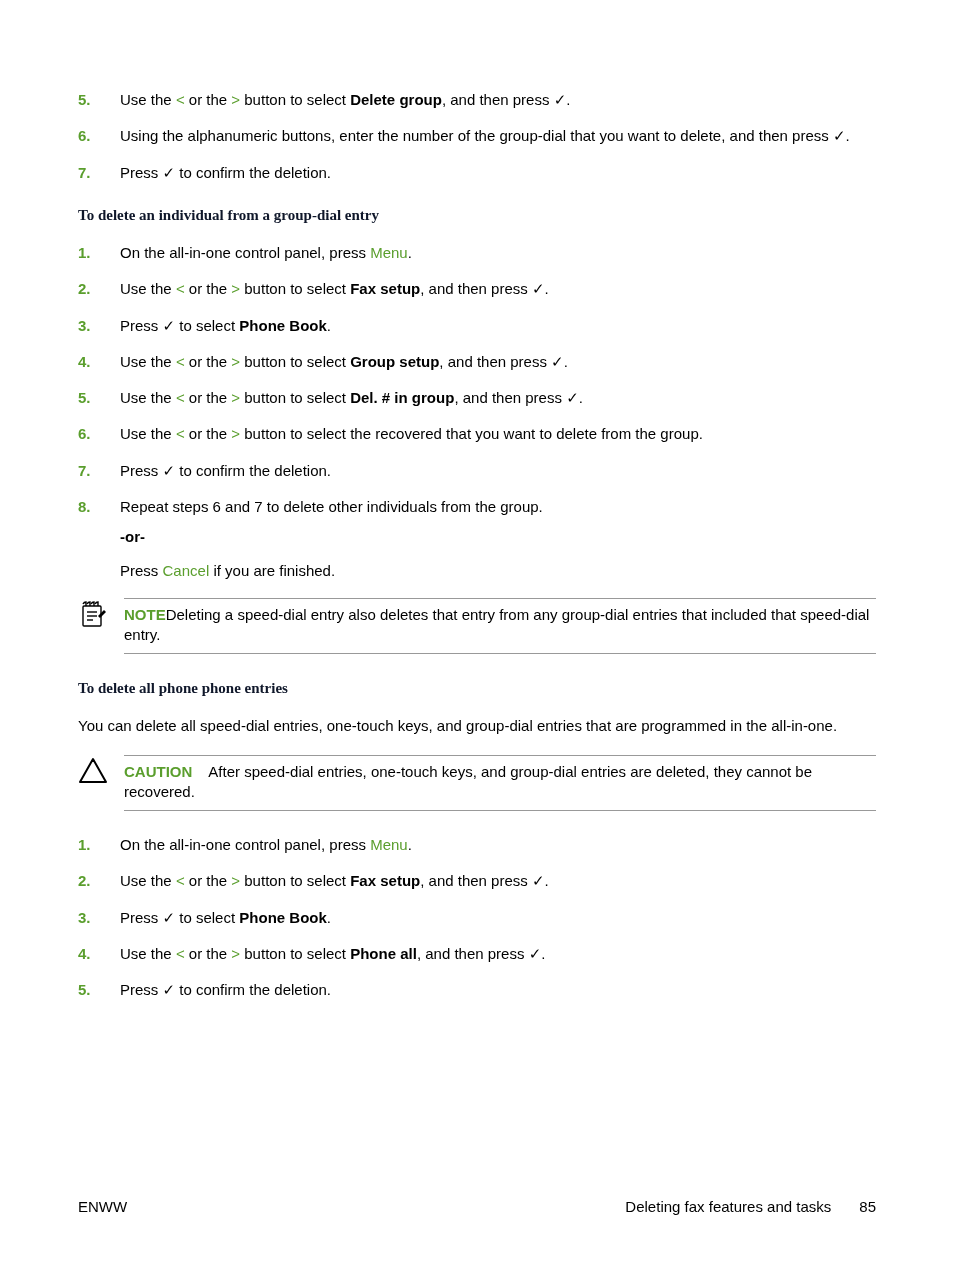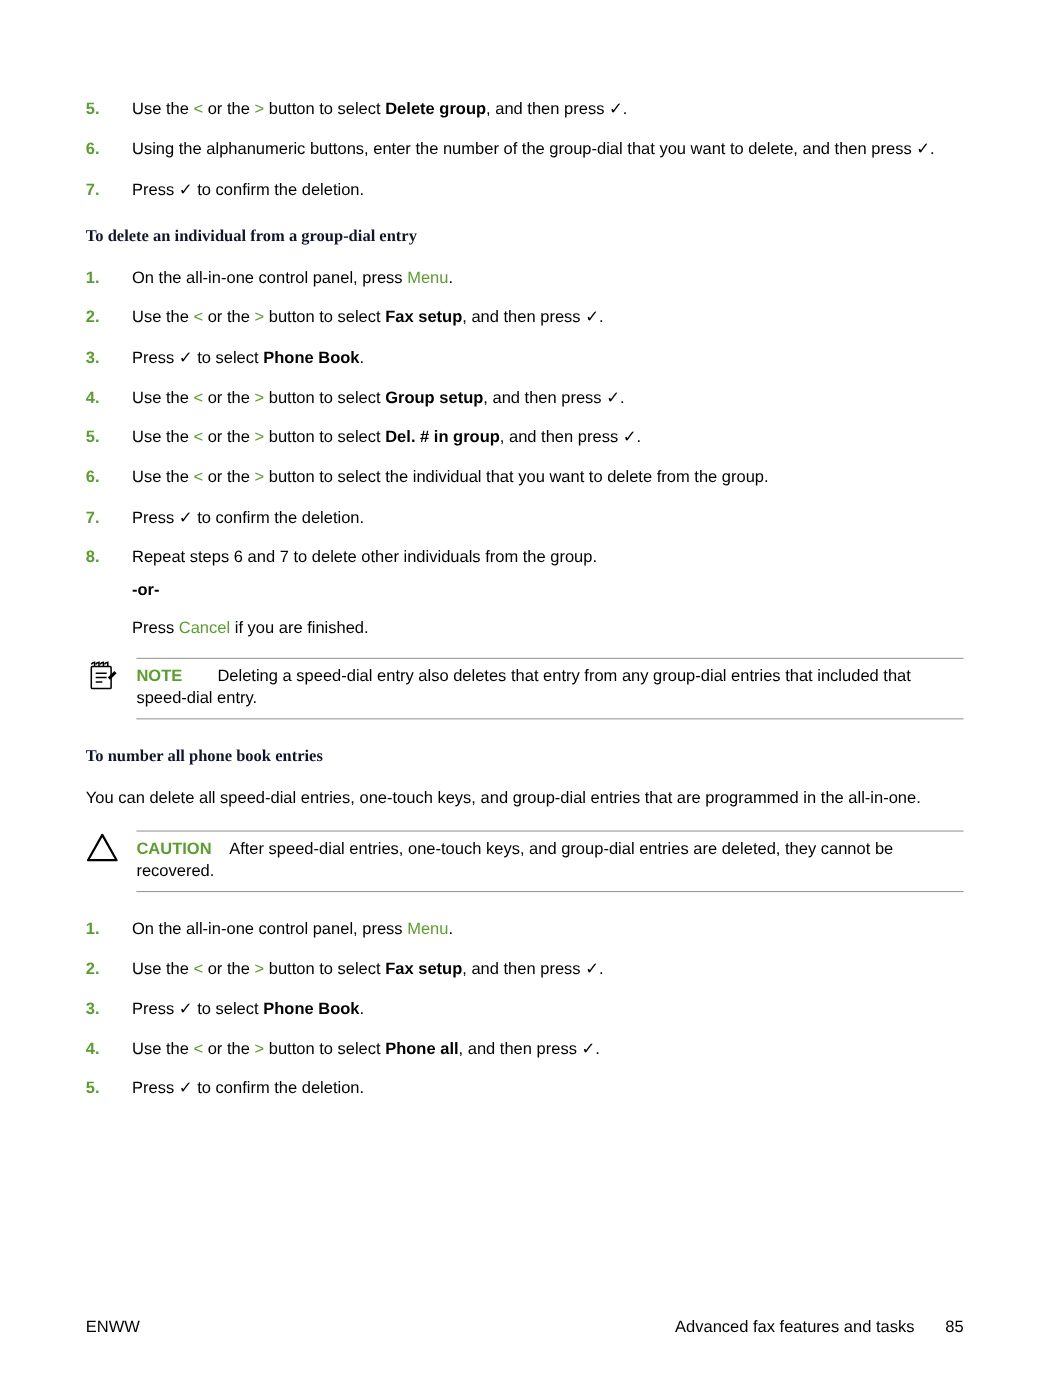--- a/index.html
+++ b/index.html
@@ -11,21 +11,21 @@
   .accent{color:#5a9e2d;}
   .check{font-family:Arial,Helvetica,sans-serif;}
   strong{font-weight:bold;}
   .sub-heading{color:#0f172a;font-weight:bold;margin:22px 0 18px 0;font-size:15px;font-family:Liberation Serif, serif;}
   .or{font-weight:bold;margin:10px 0 14px 0;}
   .para{margin:10px 0 18px 0;}
   .callout-outer{display:flex;align-items:flex-start;margin:10px 0 24px 0;}
   .co-icon{flex:0 0 46px;display:flex;justify-content:flex-start;align-items:flex-start;padding-top:2px;}
   .co-content{flex:1 1 auto;border-top:1px solid #999;border-bottom:1px solid #999;padding:6px 0 8px 0;}
   .co-content .label{font-weight:bold;}
-  .co-content .label.note{color:#5a9e2d;margin-right:32px;}
+  .co-content .label.note{color:#5a9e2d;margin-right:0;}
   .co-content .label.caution{color:#5a9e2d;margin-right:16px;}
   .footer{position:absolute;left:78px;right:78px;bottom:53px;display:flex;justify-content:space-between;font-size:15px;}
   .footer .right{display:flex;align-items:baseline;gap:28px;}
   svg{display:block;}
 </style>
 </head>
 <body>
 
 <div class="page">
 
@@ -79,21 +79,21 @@
     </li>
     <li>
       <span class="num">5.</span>
       <span class="body">
         <span>Use the </span><span class="accent">&lt;</span><span> or the </span><span class="accent">&gt;</span><span> button to select </span><strong>Del. # in group</strong><span>, and then press </span><span class="check">✓</span><span>.</span>
       </span>
     </li>
     <li>
       <span class="num">6.</span>
       <span class="body">
-        <span>Use the </span><span class="accent">&lt;</span><span> or the </span><span class="accent">&gt;</span><span> button to select the individual that you want to delete from the group.</span>
+        <span>Use the </span><span class="accent">&lt;</span><span> or the </span><span class="accent">&gt;</span><span> button to select the recovered that you want to delete from the group.</span>
       </span>
     </li>
     <li>
       <span class="num">7.</span>
       <span class="body">
         <span>Press </span><span class="check">✓</span><span> to confirm the deletion.</span>
       </span>
     </li>
     <li>
       <span class="num">8.</span>
@@ -121,21 +121,21 @@
             <line x1="9" y1="20" x2="15" y2="20"></line>
             <path d="M22 18 L28 12 L26 10 L20 16 Z" fill="#000" stroke="none"></path>
           </g>
         </svg>
     </span>
     <div class="co-content">
       <span class="label note">NOTE</span><span>Deleting a speed-dial entry also deletes that entry from any group-dial entries that included that speed-dial entry.</span>
     </div>
   </div>
 
-  <div class="sub-heading">To number all phone book entries</div>
+  <div class="sub-heading">To delete all phone phone entries</div>
 
   <div class="para">You can delete all speed-dial entries, one-touch keys, and group-dial entries that are programmed in the all-in-one.</div>
 
   <div class="callout-outer">
     <span class="co-icon">
       <svg width="30" height="28" viewBox="0 0 30 28">
           <polygon points="15,2 28,25 2,25" fill="none" stroke="#000" stroke-width="2" stroke-linejoin="round"></polygon>
         </svg>
     </span>
     <div class="co-content">
@@ -172,18 +172,18 @@
       <span class="num">5.</span>
       <span class="body">
         <span>Press </span><span class="check">✓</span><span> to confirm the deletion.</span>
       </span>
     </li>
   </ol>
 
   <div class="footer">
     <span>ENWW</span>
     <span class="right">
-      <span>Advanced fax features and tasks</span>
+      <span>Deleting fax features and tasks</span>
       <span>85</span>
     </span>
   </div>
 
 </div>
 
 </body></html>

